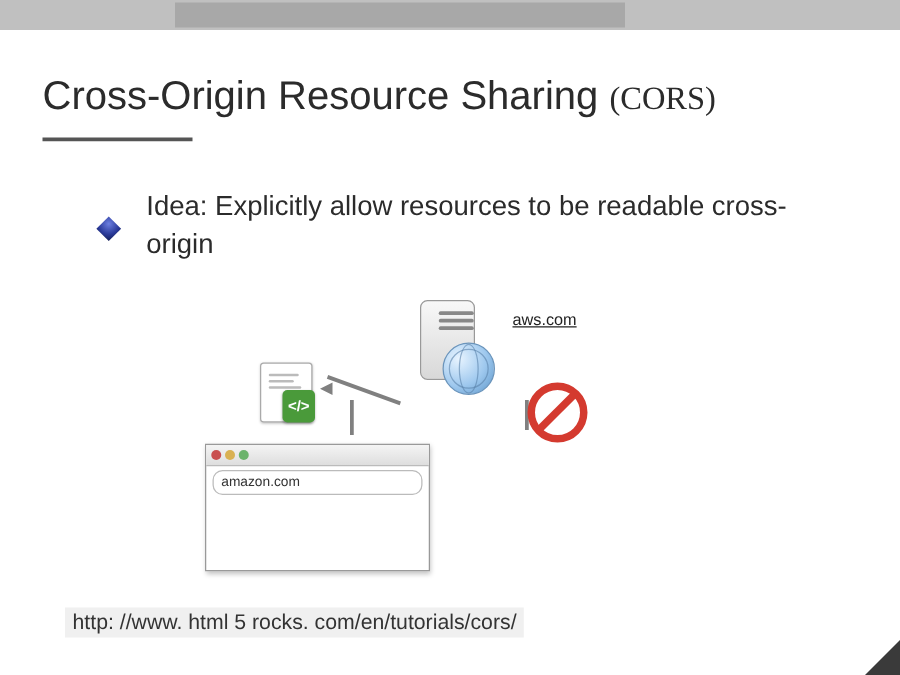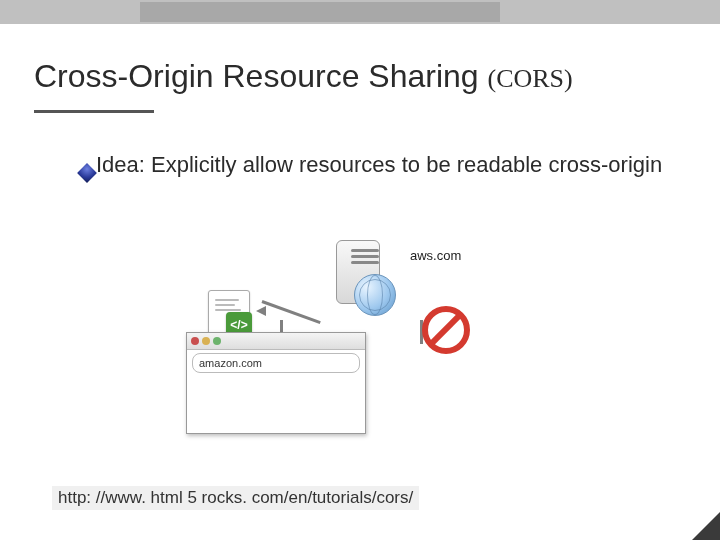--- a/index.html
+++ b/index.html
@@ -45,22 +45,22 @@
     background: #555;
   }
   .body-area {
     position: absolute;
     top: 150px;
     left: 80px;
     right: 40px;
   }
   .bullet-row {
     display: flex;
-    align-items: flex-end;
-    gap: 2px;
+    align-items: center;
+    gap: 23px;
   }
   .bullet-mark {
     width: 14px;
     height: 14px;
     margin-top: 6px;
     background: radial-gradient(circle at 30% 30%, #6c7fe0, #2a3a9a 60%, #121d55);
     transform: rotate(45deg);
     flex: 0 0 14px;
   }
   .bullet-text {
@@ -112,20 +112,21 @@
     border-radius: 50%;
   }
   .globe::before { left:4px; top:4px; width:30px; height:30px; }
   .globe::after { left:12px; top:0; width:14px; height:38px; }
   .server-label {
     position: absolute;
     left: 250px;
     top: 8px;
     font-size: 13px;
     color: #222;
+    text-decoration: underline;
   }
   .script-icon {
     position: absolute;
     left: 48px;
     top: 50px;
     width: 48px;
     height: 48px;
   }
   .doc {
     position: absolute;
@@ -158,21 +159,21 @@
     box-shadow: 0 1px 2px rgba(0,0,0,.3);
   }
   .browser-win {
     position: absolute;
     width: 178px;
     height: 100px;
     background: #fff;
     border: 1px solid #999;
     box-shadow: 1px 2px 4px rgba(0,0,0,.25);
   }
-  .browser-win.left { left: 4px; top: 92px; margin-left: 22px; }
+  .browser-win.left { left: 4px; top: 115px; }
   .browser-win.right { left: 222px; top: 108px; }
   .win-titlebar {
     height: 16px;
     background: linear-gradient(#f4f4f4,#dedede);
     border-bottom: 1px solid #bbb;
     display: flex;
     align-items: center;
     padding: 0 4px;
     gap: 3px;
   }

